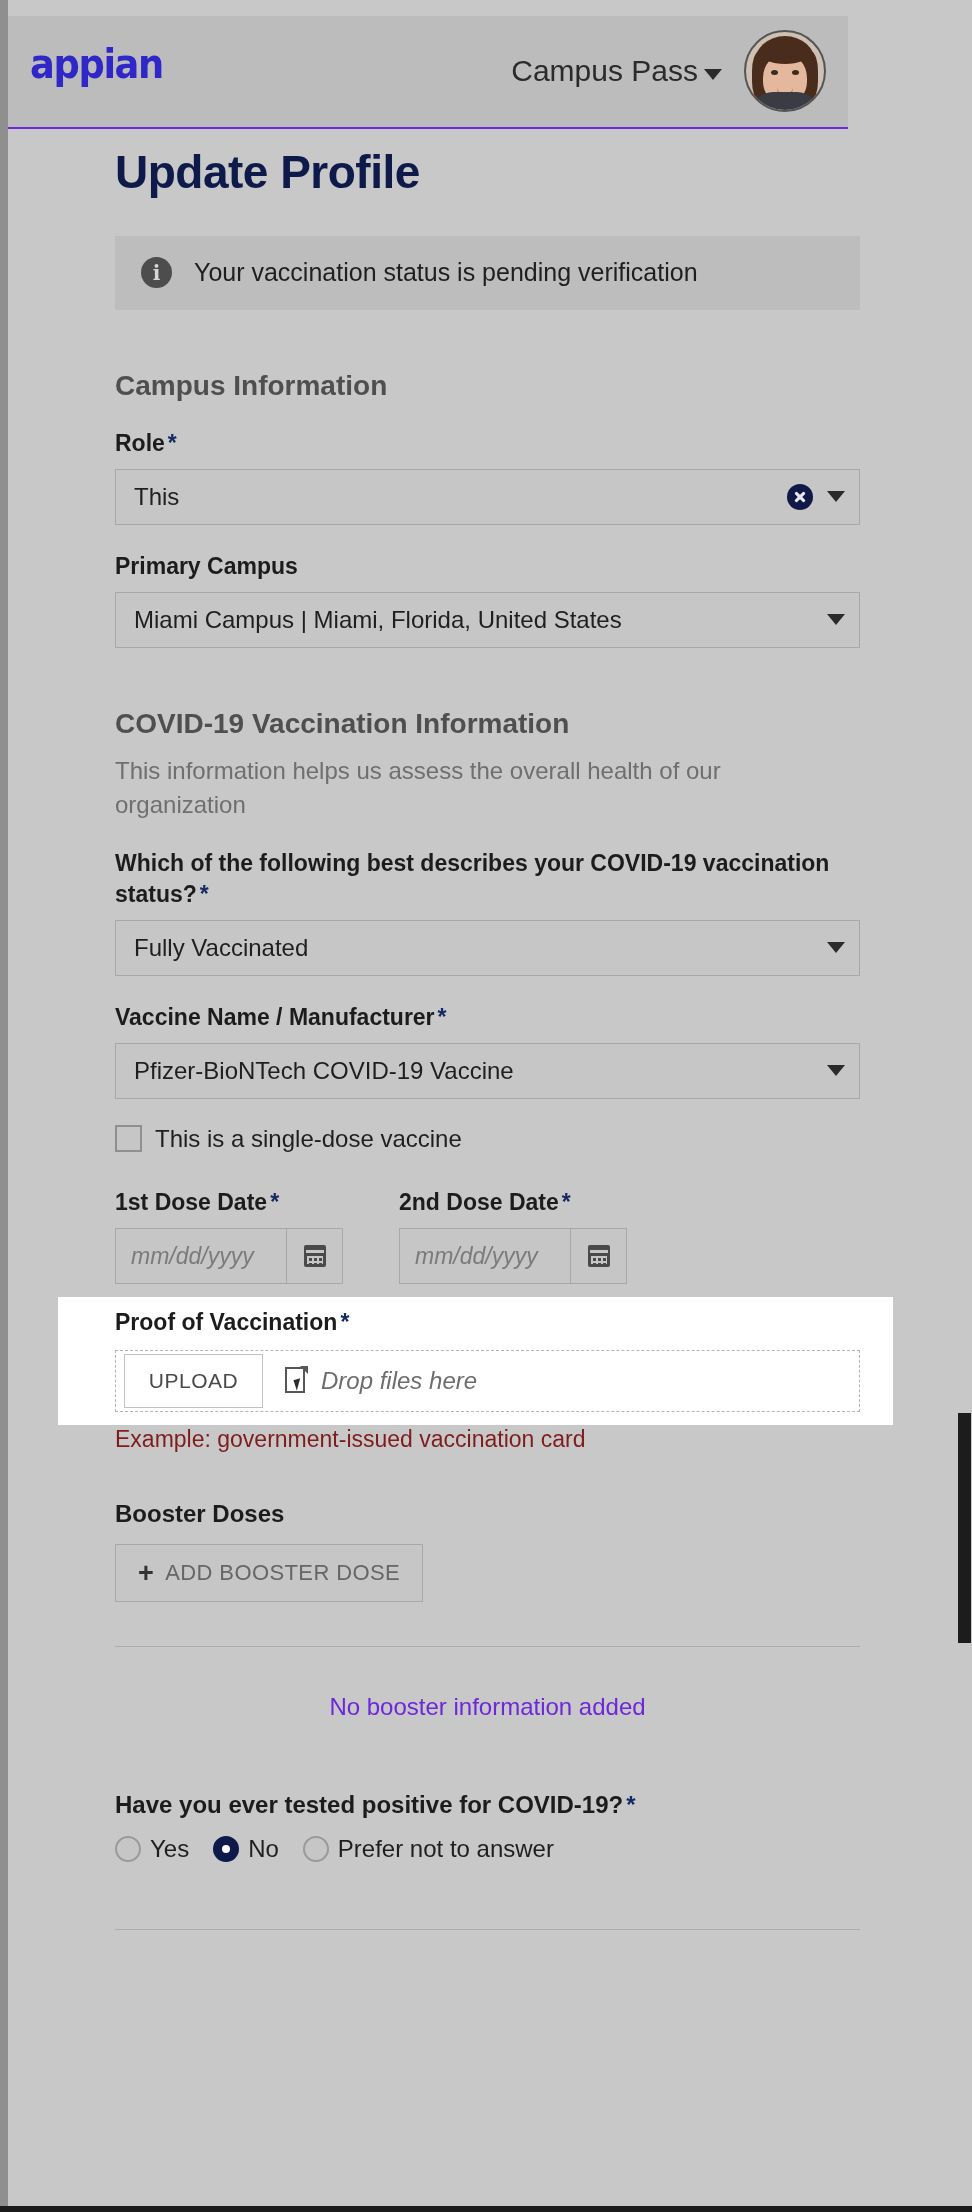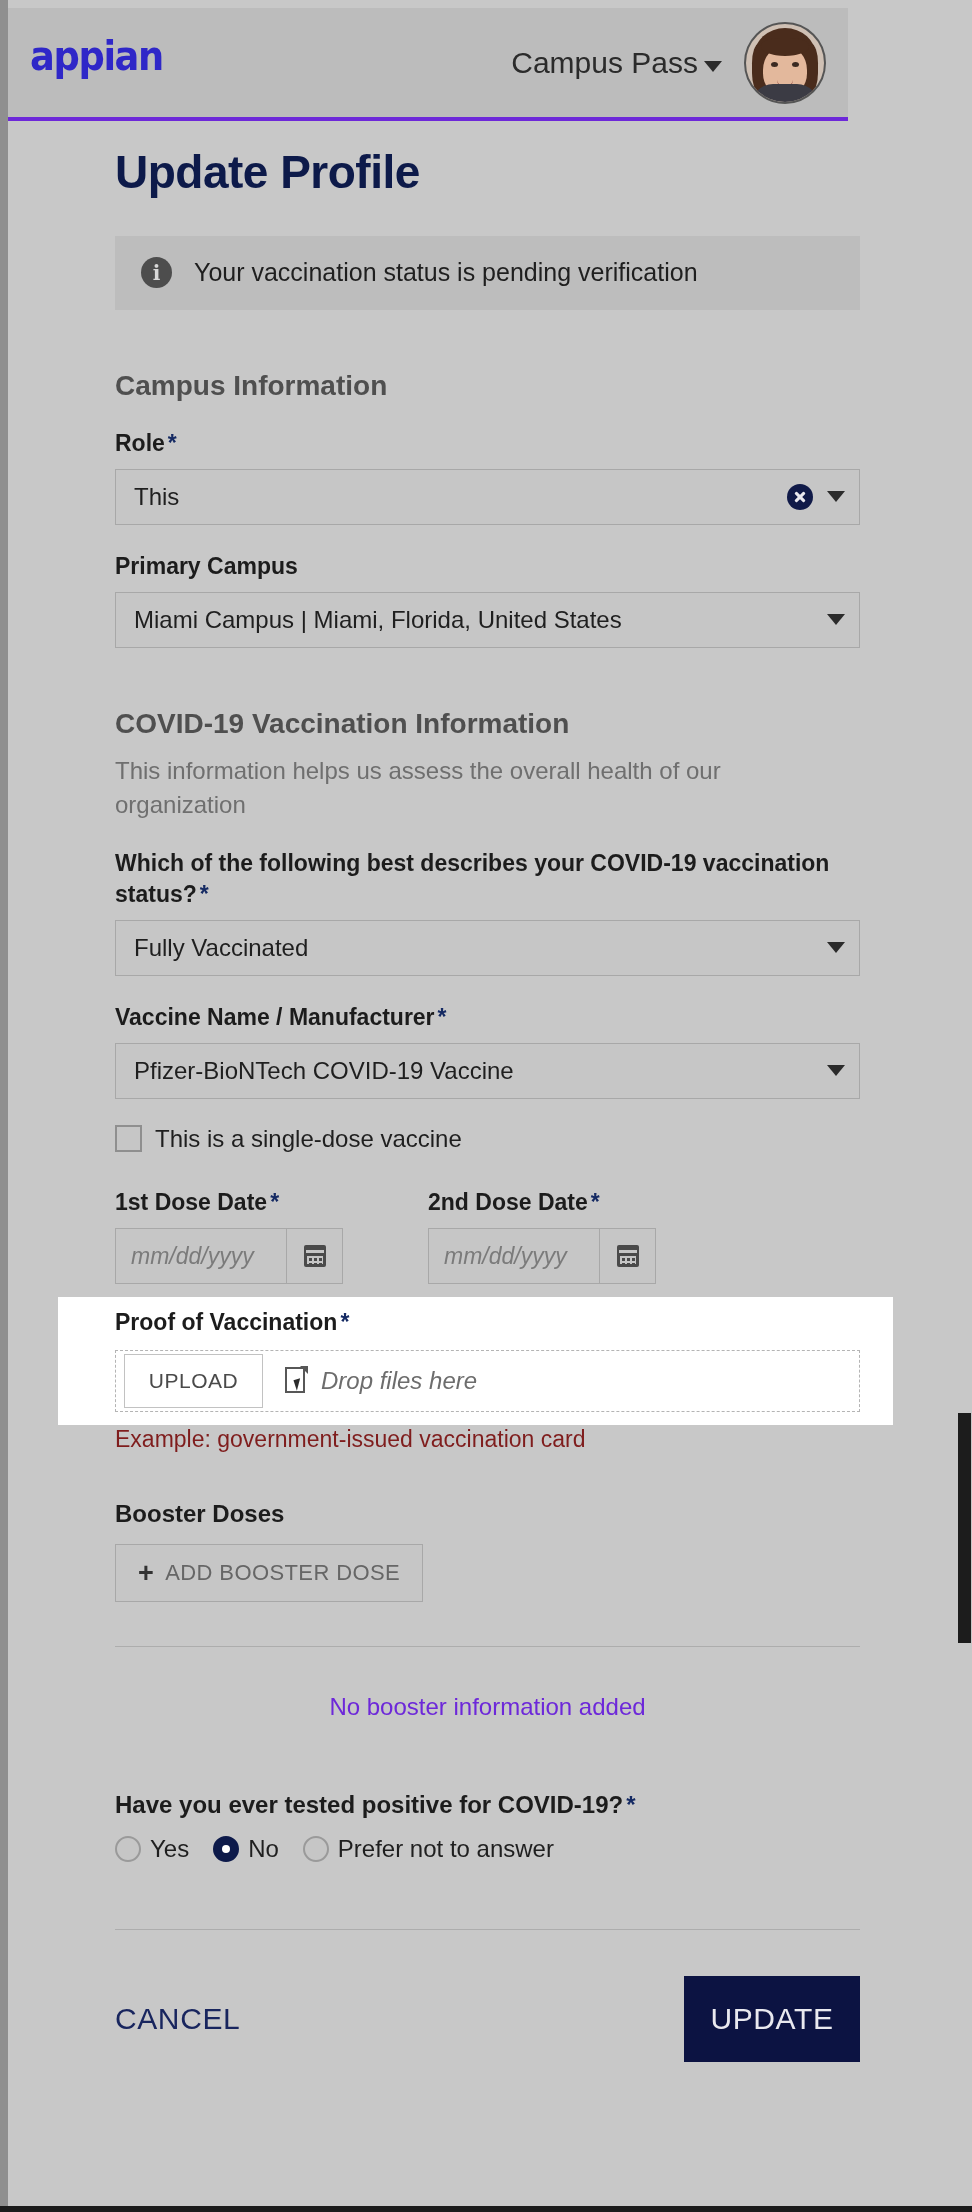--- a/index.html
+++ b/index.html
@@ -14,25 +14,25 @@
     position: relative;
     width: 972px;
     height: 2212px;
     background: #c8c8c8;
     overflow: hidden;
   }
 
   
   #topbar {
     position: absolute;
-    left: 0; top: 8px;
+    left: 0; top: 16px;
     width: 848px;
     height: 113px;
     background: #bcbcbc;
-    border-bottom: 4px solid #6d28d9;
+    border-bottom: 2px solid #6d28d9;
     box-sizing: border-box;
   }
   #brand-logo {
     position: absolute;
     left: 30px; top: 28px;
     font-family: "DejaVu Sans", sans-serif;
     font-size: 40px;
     font-weight: 700;
     letter-spacing: -1.5px;
     color: #2f27c8;
@@ -290,21 +290,21 @@
     flex: none;
   }
   .cb-label {
     font-size: 24px;
     color: #1f1f1f;
   }
 
   
   .dates-row {
     display: flex;
-    gap: 85px;
+    gap: 56px;
     margin-top: 6px;
   }
   .date-col { width: 228px; }
   .date-col .field-label { margin-top: 28px; }
   .date-wrap {
     margin-top: 10px;
     display: flex;
     width: 228px;
     height: 56px;
     border: 1px solid #a8a8a8;
@@ -731,24 +731,20 @@
           <span class="radio-dot checked"></span>
           <span class="radio-label">No</span>
         </div>
         <div class="radio-item">
           <span class="radio-dot"></span>
           <span class="radio-label">Prefer not to answer</span>
         </div>
       </div>
 
       <div id="footer-divider"></div>
-      <div id="footer">
-        <button id="cancel-button">CANCEL</button>
-        <button id="update-button">UPDATE</button>
-      </div>
 
     </div>
   </div>
 
   <div id="highlight-band"></div>
   <div id="proof-section">
     <div class="field-label">
       <span>Proof of Vaccination</span><span class="req">*</span>
     </div>
     <div class="upload-area">

